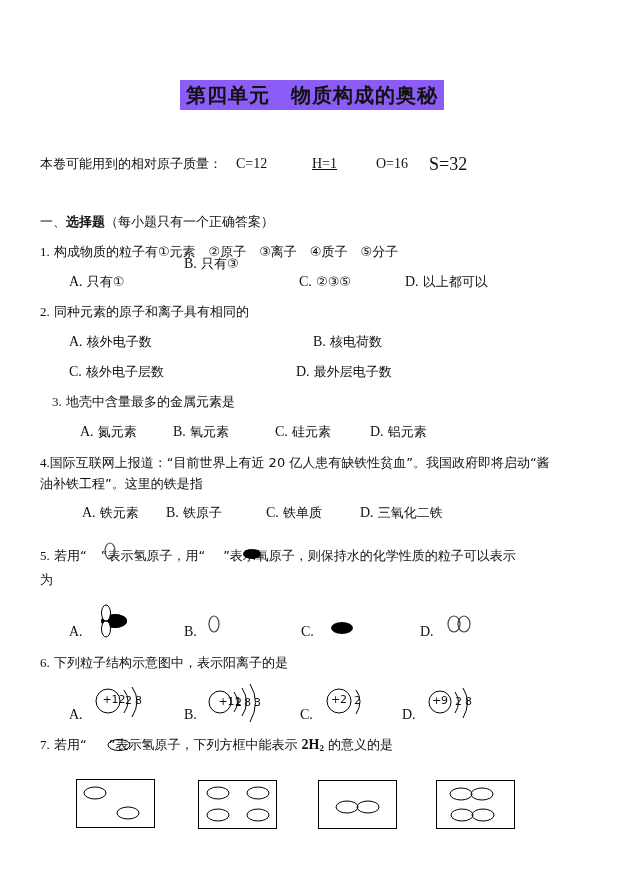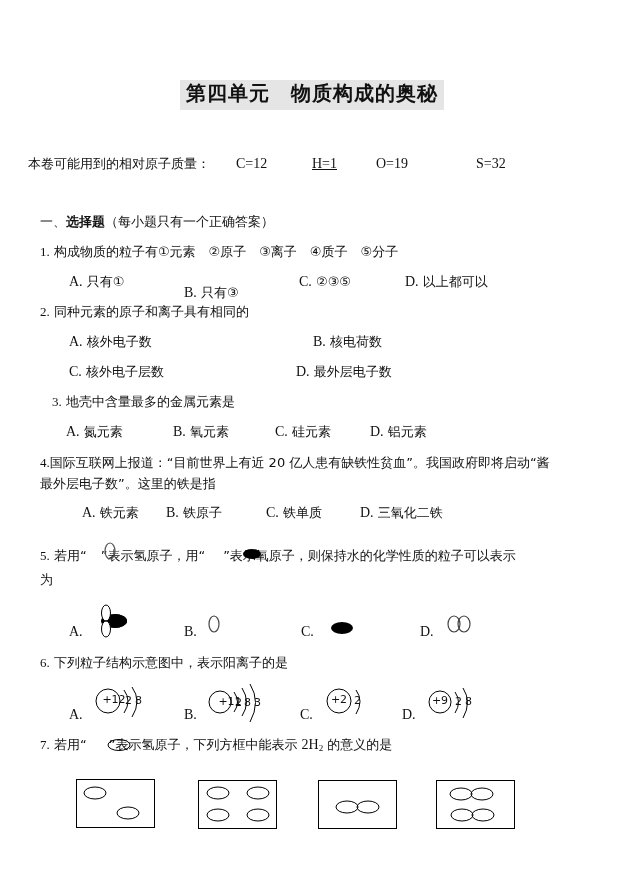--- a/index.html
+++ b/index.html
@@ -5,75 +5,75 @@
     html, body { margin: 0; padding: 0; background: #ffffff; }
     body {
       width: 623px; height: 893px; position: relative; overflow: hidden;
       font-family: "DejaVu Sans", sans-serif; color: #111;
     }
     .abs { position: absolute; white-space: nowrap; }
     .t { font-size: 13px; line-height: 16px; }
     .serif { font-family: "Liberation Serif", "DejaVu Serif", serif; }
     .title {
       left: 180px; top: 80px; height: 30px; width: 264px;
-      background: #e5e5e5; font-family: Liberation Mono, monospace;
+      background: #8b5cf6; font-family: Liberation Sans, sans-serif;
       font-weight: bold; font-size: 20px; line-height: 30px; text-align: center;
       letter-spacing: 1px;
     }
     .opt-letter { font-family: "Liberation Serif", serif; font-size: 14px; }
     svg { position: absolute; overflow: visible; }
     .sub { font-size: 9px; vertical-align: -2px; }
     .bold { font-weight: bold; }
   </style>
 </head>
 <body>
 
 <div class="abs title">第四单元　物质构成的奥秘</div>
 
-<div class="abs t" style="left:28px; top:156px;">本卷可能用到的相对原子质量：</div>
+<div class="abs t" style="left:40px; top:156px;">本卷可能用到的相对原子质量：</div>
 <div class="abs t serif" style="left:236px; top:156px; font-size:14px;">C=12</div>
 <div class="abs t serif" style="left:312px; top:156px; font-size:14px;text-decoration:underline;">H=1</div>
-<div class="abs t serif" style="left:376px; top:156px; font-size:14px;">O=19</div>
-<div class="abs t serif" style="left:476px; top:156px; font-size:14px;">S=32</div>
+<div class="abs t serif" style="left:376px; top:156px; font-size:14px;">O=16</div>
+<div class="abs t serif" style="left:429px; top:156px; font-size:18px;">S=32</div>
 
 <div class="abs t" style="left:40px; top:214px;">
   <span>一、</span><span class="bold">选择题</span><span>（每小题只有一个正确答案）</span>
 </div>
 
 <div class="abs t" style="left:40px; top:244px;">
   <span class="serif">1.</span>
   <span>构成物质的粒子有①元素　②原子　③离子　④质子　⑤分子</span>
 </div>
 <div class="abs t" style="left:69px; top:274px;"><span class="opt-letter">A.</span> <span>只有①</span></div>
-<div class="abs t" style="left:184px; top:285px;"><span class="opt-letter">B.</span> <span>只有③</span></div>
+<div class="abs t" style="left:184px; top:256px;"><span class="opt-letter">B.</span> <span>只有③</span></div>
 <div class="abs t" style="left:299px; top:274px;text-align:right;"><span class="opt-letter">C.</span> <span>②③⑤</span></div>
 <div class="abs t" style="left:405px; top:274px;text-align:right;"><span class="opt-letter">D.</span> <span>以上都可以</span></div>
 
 <div class="abs t" style="left:40px; top:304px;">
   <span class="serif">2.</span>
   <span>同种元素的原子和离子具有相同的</span>
 </div>
 <div class="abs t" style="left:69px; top:334px;"><span class="opt-letter">A.</span> <span>核外电子数</span></div>
 <div class="abs t" style="left:313px; top:334px;"><span class="opt-letter">B.</span> <span>核电荷数</span></div>
 <div class="abs t" style="left:69px; top:364px;"><span class="opt-letter">C.</span> <span>核外电子层数</span></div>
 <div class="abs t" style="left:296px; top:364px;"><span class="opt-letter">D.</span> <span>最外层电子数</span></div>
 
 <div class="abs t" style="left:52px; top:394px;">
   <span class="serif">3.</span>
   <span>地壳中含量最多的金属元素是</span>
 </div>
-<div class="abs t" style="left:66px; top:424px;"><span class="opt-letter">A.</span> <span>氮元素</span></div>
+<div class="abs t" style="left:80px; top:424px;"><span class="opt-letter">A.</span> <span>氮元素</span></div>
 <div class="abs t" style="left:173px; top:424px;"><span class="opt-letter">B.</span> <span>氧元素</span></div>
 <div class="abs t" style="left:275px; top:424px;"><span class="opt-letter">C.</span> <span>硅元素</span></div>
 <div class="abs t" style="left:370px; top:424px;"><span class="opt-letter">D.</span> <span>铝元素</span></div>
 
 <div class="abs t" style="left:40px; top:455px;">
   <span class="serif">4.</span><span>国际互联网上报道：“目前世界上有近 20 亿人患有缺铁性贫血”。我国政府即将启动“酱</span>
 </div>
-<div class="abs t" style="left:40px; top:476px;">最外层电子数”。这里的铁是指</div>
+<div class="abs t" style="left:40px; top:476px;">油补铁工程”。这里的铁是指</div>
 <div class="abs t" style="left:82px; top:505px;"><span class="opt-letter">A.</span> <span>铁元素</span></div>
 <div class="abs t" style="left:166px; top:505px;"><span class="opt-letter">B.</span> <span>铁原子</span></div>
 <div class="abs t" style="left:266px; top:505px;"><span class="opt-letter">C.</span> <span>铁单质</span></div>
 <div class="abs t" style="left:360px; top:505px;"><span class="opt-letter">D.</span> <span>三氧化二铁</span></div>
 
 <div class="abs t" style="left:40px; top:548px;">
   <span class="serif">5.</span>
   <span>若用“</span><span style="display:inline-block; width:14px;"></span><span>”表示氢原子，用“</span><span style="display:inline-block; width:18px;"></span><span>”表示氧原子，则保持水的化学性质的粒子可以表示</span>
 </div>
 <svg style="left:104px; top:542px;" width="14" height="20">
@@ -148,21 +148,21 @@
   <circle cx="12" cy="14" r="11" fill="none" stroke="#000" stroke-width="1"></circle>
   <path d="M27 4 Q34 14 27 25" fill="none" stroke="#000" stroke-width="1"></path>
   <path d="M35 0 Q44 14 35 30" fill="none" stroke="#000" stroke-width="1"></path>
 </svg>
 <div class="abs" style="left:429px; top:694px; font-size:11px; width:22px; text-align:center;">+9</div>
 <div class="abs" style="left:455px; top:695px; font-size:11px;">2</div>
 <div class="abs" style="left:465px; top:695px; font-size:11px;">8</div>
 
 <div class="abs t" style="left:40px; top:737px;">
   <span class="serif">7.</span>
-  <span>若用“</span><span style="display:inline-block; width:22px;"></span><span>”表示氢原子，下列方框中能表示 </span><span class="serif" style="font-size:14px;"><span>2H</span><span class="sub">2</span></span><span> 的意义的是</span>
+  <span>若用“</span><span style="display:inline-block; width:22px;"></span><span>”表示氢原子，下列方框中能表示 </span><span class="serif" style="font-size:14px;font-weight:bold;"><span>2H</span><span class="sub">2</span></span><span> 的意义的是</span>
 </div>
 <svg style="left:106px; top:738px;" width="26" height="14">
   <ellipse cx="13" cy="7" rx="11" ry="5.5" fill="none" stroke="#000" stroke-width="1"></ellipse>
 </svg>
 
 <svg style="left:76px; top:779px;" width="80" height="50">
   <rect x="0.5" y="0.5" width="78" height="48" fill="none" stroke="#000" stroke-width="1"></rect>
   <ellipse cx="19" cy="14" rx="11" ry="6" fill="none" stroke="#000" stroke-width="1"></ellipse>
   <ellipse cx="52" cy="34" rx="11" ry="6" fill="none" stroke="#000" stroke-width="1"></ellipse>
 </svg>

